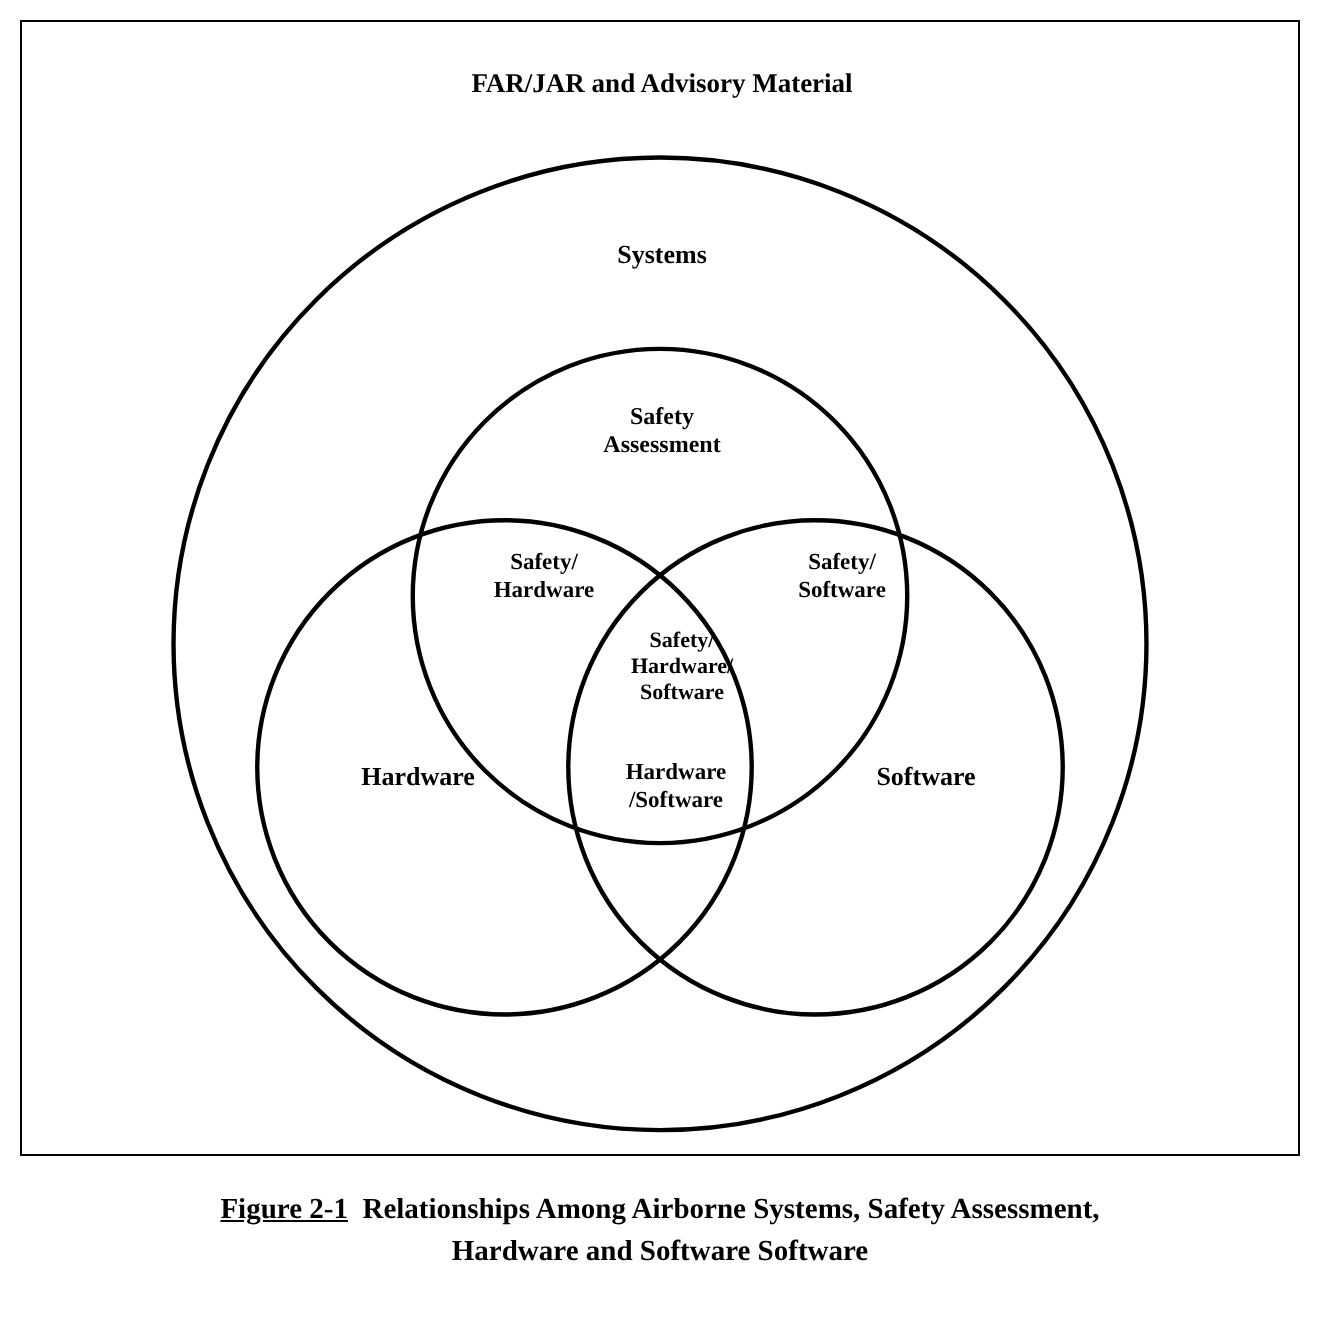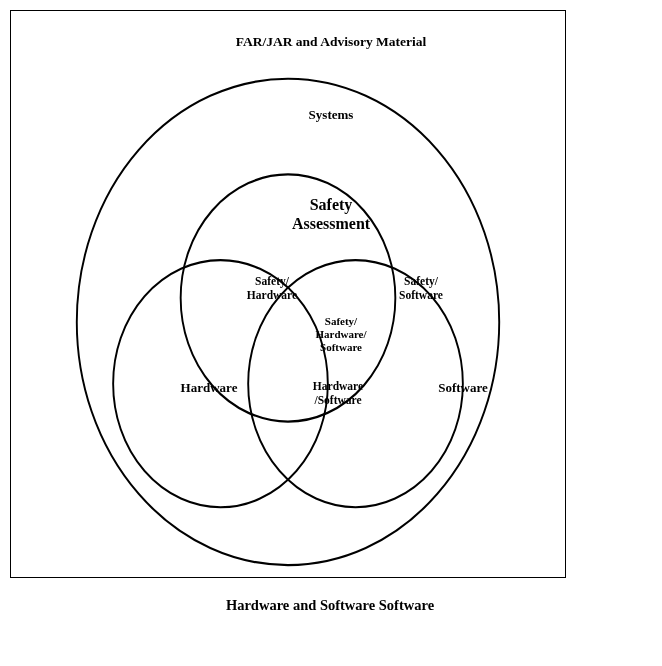--- a/index.html
+++ b/index.html
@@ -12,21 +12,21 @@
     height: 666px;
     font-family: "Liberation Serif", serif;
     color: #000000;
     position: relative;
     overflow: hidden;
   }
   #figure-frame {
     position: absolute;
     left: 10px;
     top: 10px;
-    width: 556px;
+    width: 640px;
     height: 568px;
     border: 1px solid #000000;
     box-sizing: border-box;
     background: #ffffff;
   }
   #diagram-canvas {
     position: absolute;
     left: 0;
     top: 0;
     width: 100%;
@@ -38,21 +38,21 @@
     font-family: "Liberation Serif", serif;
     font-weight: bold;
     line-height: 1.18;
     color: #000000;
     white-space: pre-line;
     transform: translate(-50%, -50%);
     pointer-events: none;
   }
   .lbl-outer  { font-size: 13.5px; }
   .lbl-major  { font-size: 13px; }
-  .lbl-mid    { font-size: 16px; }
+  .lbl-mid    { font-size: 12px; }
   .lbl-small  { font-size: 11.5px; }
   .lbl-tiny   { font-size: 11px; }
 
   #caption {
     position: absolute;
     left: 10px;
     top: 595px;
     width: 640px;
     text-align: center;
     font-family: "Liberation Serif", serif;
@@ -78,21 +78,21 @@
 
     <circle cx="320" cy="288" r="124" fill="none" stroke="#000000" stroke-width="2.2"></circle>
 
     <circle cx="242" cy="374" r="124" fill="none" stroke="#000000" stroke-width="2.2"></circle>
 
     <circle cx="398" cy="374" r="124" fill="none" stroke="#000000" stroke-width="2.2"></circle>
   </svg>
 
   <div class="diagram-label lbl-outer" style="left:320px; top:31px;">FAR/JAR and Advisory Material</div>
 
-  <div class="diagram-label lbl-major" style="left:320px; top:104px;">Systems</div>
+  <div class="diagram-label lbl-major" style="left:320px; top:116px;">Systems</div>
 
   <div class="diagram-label lbl-mid" style="left:320px; top:204px;">Safety
 Assessment</div>
 
   <div class="diagram-label lbl-major" style="left:198px; top:377px;">Hardware</div>
 
   <div class="diagram-label lbl-major" style="left:452px; top:377px;">Software</div>
 
   <div class="diagram-label lbl-small" style="left:261px; top:278px;">Safety/
 Hardware</div>
@@ -103,14 +103,15 @@
   <div class="diagram-label lbl-small" style="left:327px; top:383px;">Hardware
 /Software</div>
 
   <div class="diagram-label lbl-tiny" style="left:330px; top:323px;">Safety/
 Hardware/
 Software</div>
 
 </div>
 
 <div id="caption">
+  <span class="cap-line"><span class="fig-num">Figure 2-1</span>&nbsp;&nbsp;<span>Relationships Among Airborne Systems, Safety Assessment,</span></span>
   <span class="cap-line">Hardware and Software Software</span>
 </div>
 
 </body></html>

